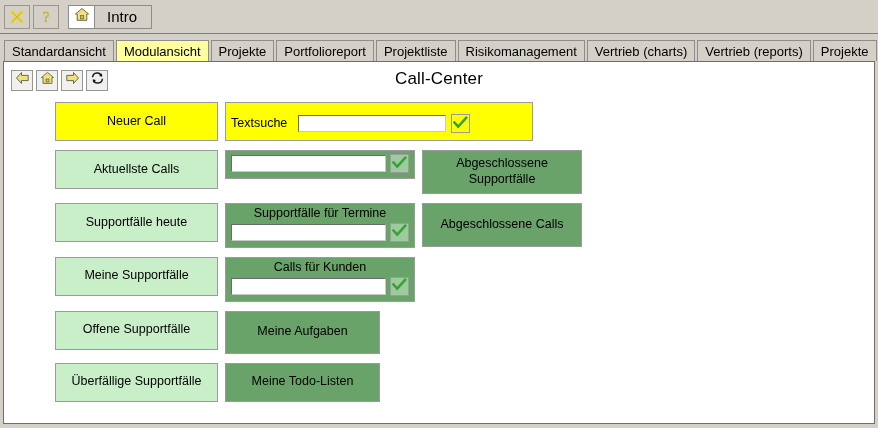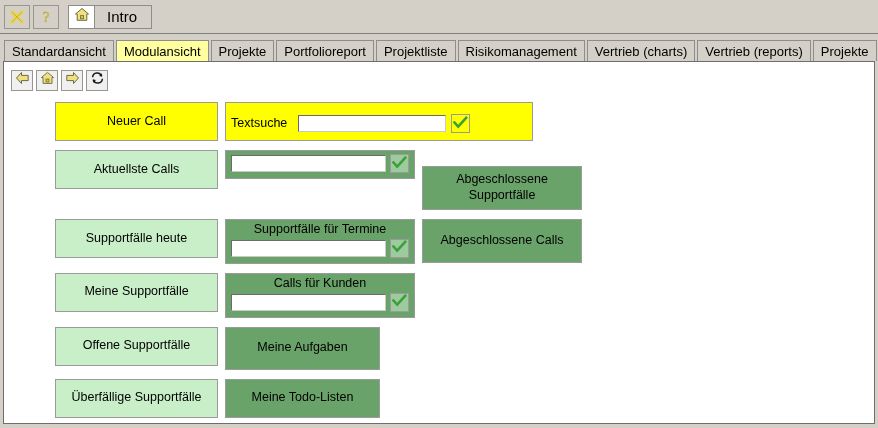--- a/index.html
+++ b/index.html
@@ -286,20 +286,21 @@
         <span>
           <svg width="15" height="14" viewBox="0 0 15 14">
             <path d="M2.6 6.2 A4.6 4.6 0 0 1 11.6 5.2" fill="none" stroke="#1a1a1a" stroke-width="1.5"></path>
             <path d="M12.4 7.8 A4.6 4.6 0 0 1 3.4 8.8" fill="none" stroke="#1a1a1a" stroke-width="1.5"></path>
             <path d="M11.9 2.2 L12.2 5.6 L9.0 5.0 Z" fill="#1a1a1a"></path>
             <path d="M3.1 11.8 L2.8 8.4 L6.0 9.0 Z" fill="#1a1a1a"></path>
           </svg>
         </span>
       </div>
 
+      <div class="page-title">Call-Center</div>
     </div>
 
     <div class="grid" id="grid">
         <div class="row row-top">
           <div class="cell w-left yellow">Neuer Call</div>
           <div class="searchbox yellow row-inline">
             <div class="sb-label">Textsuche</div>
             <div class="sb-inputrow">
               <input type="text" class="sb-input" placeholder="" style="width: 148px;">
               <div class="sb-check onyellow">
@@ -315,21 +316,21 @@
           <div class="searchbox medium">
             <div class="sb-inputrow">
               <input type="text" class="sb-input" placeholder="" style="width: 155px;">
               <div class="sb-check ongreen">
                 <span><svg width="15" height="13" viewBox="0 0 15 13">
                     <path d="M1.5 6.5 L5.2 10.6 L13.2 1.8" fill="none" stroke="#3aa03a" stroke-width="2.6" stroke-linecap="square" stroke-linejoin="miter"></path>
                   </svg></span>
               </div>
             </div>
           </div>
-          <div class="cell w-right medium" style="height: 44px; margin-top: 16px;">Abgeschlossene Supportfälle</div>
+          <div class="cell w-right medium" style="height: 44px;">Abgeschlossene Supportfälle</div>
         </div>
         <div class="row">
           <div class="cell w-left light">Supportfälle heute</div>
           <div class="searchbox medium">
             <div class="sb-label">Supportfälle für Termine</div>
             <div class="sb-inputrow">
               <input type="text" class="sb-input" placeholder="" style="width: 155px;">
               <div class="sb-check ongreen">
                 <span><svg width="15" height="13" viewBox="0 0 15 13">
                     <path d="M1.5 6.5 L5.2 10.6 L13.2 1.8" fill="none" stroke="#3aa03a" stroke-width="2.6" stroke-linecap="square" stroke-linejoin="miter"></path>

